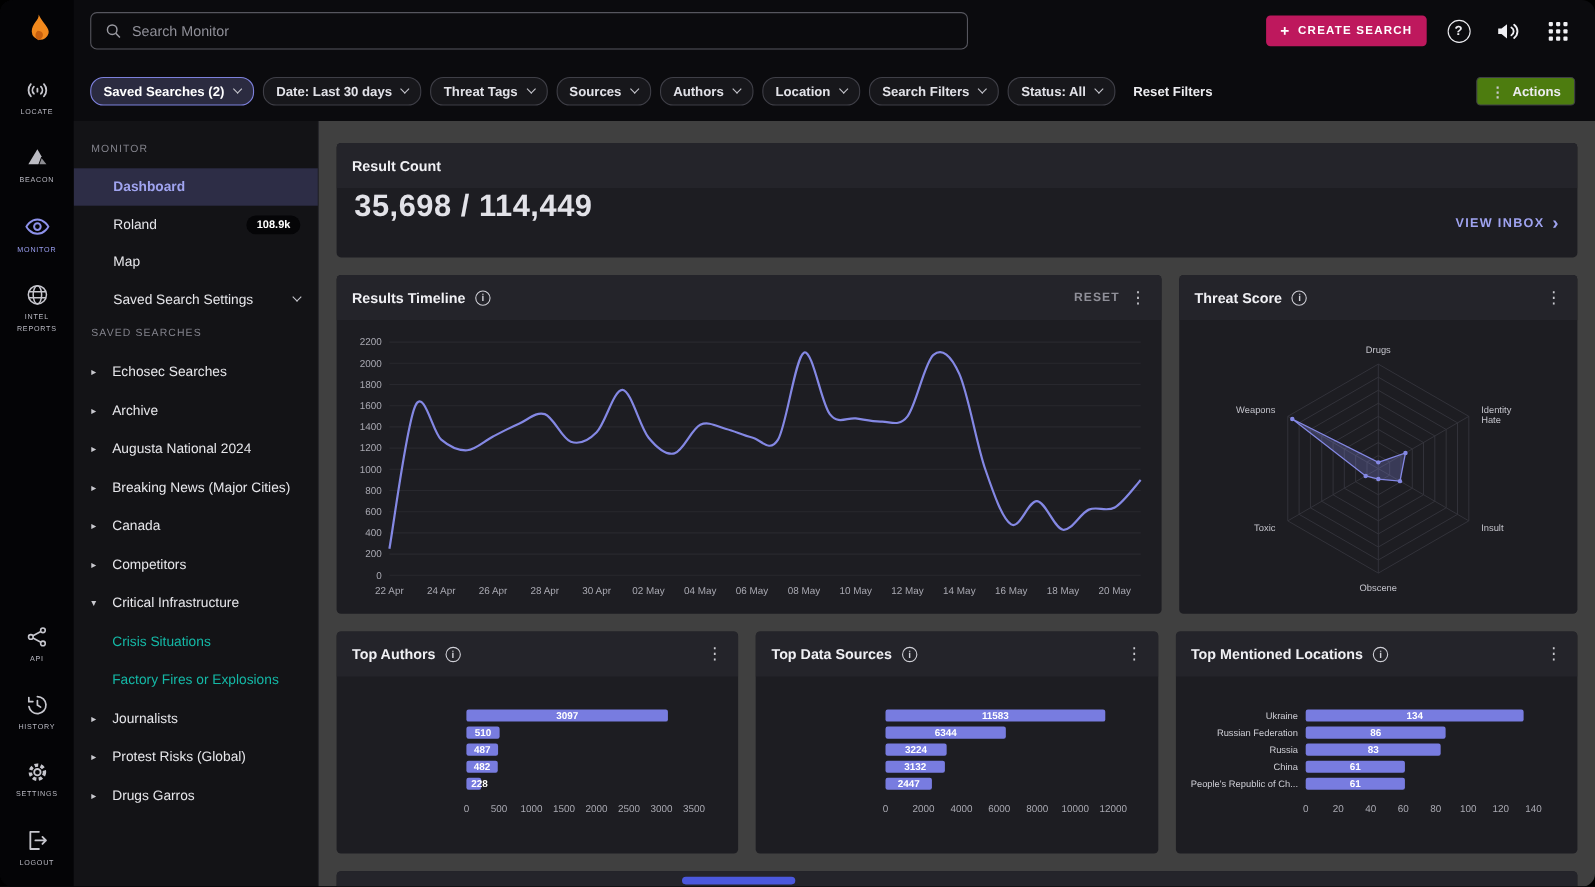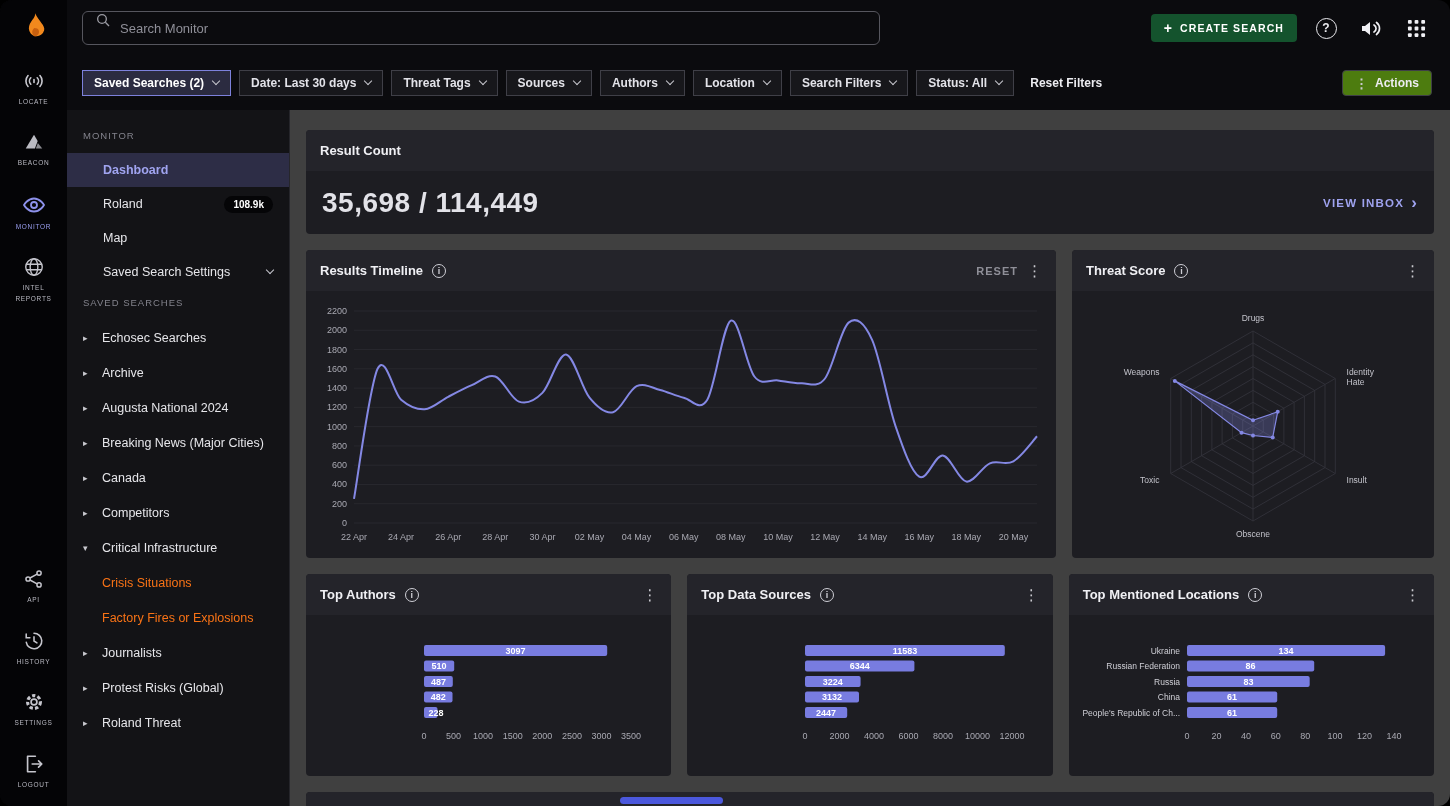--- a/index.html
+++ b/index.html
@@ -8,62 +8,62 @@
 
 .rail{width:67px;background:#040406;display:flex;flex-direction:column;align-items:center;padding:12px 0 16px;flex-shrink:0}
 .rail-logo{margin-bottom:22px;cursor:pointer}
 .rail-item{display:flex;flex-direction:column;align-items:center;gap:5px;margin-bottom:24px;cursor:pointer;width:60px}
 .rail-item .lbl{font-size:6.5px;letter-spacing:.7px;color:#b9b9c2;text-align:center;line-height:1.6;max-width:46px}
 .rail-item.active .lbl{color:#9a9ef0}
 .rail-spacer{flex:1}
 
 .right{flex:1;display:flex;flex-direction:column;min-width:0}
 .topbar{height:56px;display:flex;align-items:center;padding:0 18px 0 15px;gap:13px;flex-shrink:0}
-.search{width:798px;height:34px;border:1px solid #56565e;border-radius:6px;background:#0b0b0e;display:flex;padding:0 12px;gap:9px}
+.search{width:798px;height:34px;border:1px solid #56565e;border-radius:6px;background:#0b0b0e;display:flex;align-items:center;padding:0 12px;gap:9px}
 .search input{background:transparent;border:0;outline:0;color:#d6d6dc;font-size:13px;flex:1;font-family:inherit}
 .search input::placeholder{color:#8f8f98}
-.create-btn{margin-left:auto;height:28px;background:#14532d;border:0;border-radius:4px;color:#fff;font-size:10.5px;font-weight:bold;letter-spacing:1.1px;padding:0 13px;display:flex;align-items:center;gap:7px;cursor:pointer;font-family:inherit}
+.create-btn{margin-left:auto;height:28px;background:#be185d;border:0;border-radius:4px;color:#fff;font-size:10.5px;font-weight:bold;letter-spacing:1.1px;padding:0 13px;display:flex;align-items:center;gap:7px;cursor:pointer;font-family:inherit}
 .plus-glyph::before{content:"+";font-size:14px;font-weight:bold;line-height:1}
 .icon-btn{width:32px;height:32px;display:flex;align-items:center;justify-content:center;cursor:pointer}
 .help-circle{width:21px;height:21px;border:1.7px solid #ececf0;border-radius:50%;display:flex;align-items:center;justify-content:center;color:#ececf0;font-size:12px;font-weight:bold}
 .help-circle::before{content:"?"}
 
 .filterbar{height:54px;display:flex;align-items:center;gap:8px;padding:0 18px 0 15px;flex-shrink:0}
 .chips{display:flex;gap:8px;align-items:center}
-.chip{height:26px;border:1px solid #3f3f47;border-radius:0;background:#17171b;color:#e2e2e8;font-size:12px;font-weight:bold;display:flex;align-items:center;gap:9px;padding:0 11px;cursor:pointer;white-space:nowrap}
+.chip{height:26px;border:1px solid #3f3f47;border-radius:12px;background:#17171b;color:#e2e2e8;font-size:12px;font-weight:bold;display:flex;align-items:center;gap:9px;padding:0 11px;cursor:pointer;white-space:nowrap}
 .chip.active{border-color:#7d81dc;background:#2b2b40;color:#fff}
 .chev{width:6px;height:6px;border-right:1.6px solid #c6c6cd;border-bottom:1.6px solid #c6c6cd;transform:rotate(45deg);margin-top:-4px;flex-shrink:0}
 .ml-auto{margin-left:auto}
 .reset-filters{font-size:12px;font-weight:bold;color:#ececf0;margin-left:8px;cursor:pointer;white-space:nowrap}
 .actions-btn{margin-left:auto;height:26px;border:1px solid #3f3f47;border-radius:4px;background:#4d7c0f;color:#ececf0;font-size:12px;font-weight:bold;display:flex;align-items:center;gap:7px;padding:0 12px;cursor:pointer;font-family:inherit;white-space:nowrap}
 .kebab-glyph::before{content:"\22EE";font-size:13px;color:#c9c9cf}
 
 .content{flex:1;display:flex;min-height:0}
 .sidebar{width:223px;background:#131316;border-right:1px solid #26262b;padding-top:20px;overflow:hidden;flex-shrink:0}
 .section-label{font-size:9.5px;letter-spacing:1px;color:#83838c;padding:0 16px;margin-bottom:12px}
 .section-label.saved{margin-top:8px}
 .nav-item{height:34px;display:flex;align-items:center;padding:0 16px 0 36px;font-size:12.5px;color:#e6e6ea;cursor:pointer}
 .nav-item.active{background:#2d2d46;color:#a0a4f0;font-weight:bold}
 .badge{margin-left:auto;background:#050507;border-radius:10px;padding:3px 9px;font-size:10px;font-weight:bold;color:#fff}
 .saved-item{height:35px;display:flex;align-items:center;gap:11px;padding:0 16px;font-size:12.5px;color:#e6e6ea;cursor:pointer}
 .saved-item .tri{font-size:9px;color:#c9c9cf;width:8px;flex-shrink:0}
-.saved-child{height:35px;display:flex;align-items:center;padding-left:35px;font-size:12.5px;color:#f97316;cursor:pointer}
+.saved-child{height:35px;display:flex;align-items:center;padding-left:35px;font-size:12.5px;color:#14b8a6;cursor:pointer}
 
 .main{flex:1;padding:20px 16px 0 16px;display:flex;flex-direction:column;gap:16px;min-width:0;overflow:hidden;background:#404040}
 .card{background:#1d1d22;border-radius:4px;overflow:hidden;min-width:0}
 .card-header{height:41px;background:#24242a;display:flex;align-items:center;padding:0 14px;gap:9px;flex-shrink:0}
 .card-title{font-size:13px;font-weight:bold;color:#f0f0f4;white-space:nowrap}
 .info{width:14px;height:14px;border:1.3px solid #cfcfd6;border-radius:50%;color:#cfcfd6;font-size:9px;font-weight:bold;display:flex;align-items:center;justify-content:center;cursor:pointer;flex-shrink:0}
 .info::before{content:"i"}
 .spacer{flex:1}
 .reset-link{font-size:11px;font-weight:bold;letter-spacing:1px;color:#8f8f98;cursor:pointer}
 .kebab{color:#c9c9cf;cursor:pointer}
 .kebab::before{content:"\22EE";font-size:15px}
 .rc-card{height:104px;flex-shrink:0}
-.rc-body{height:63px;display:flex;align-items:center;padding:0 16px}
+.rc-body{height:63px;display:flex;padding:0 16px}
 .rc-number{font-size:28px;font-weight:bold;color:#e2e2e8;letter-spacing:.5px}
 .view-inbox{margin-left:auto;display:flex;align-items:center;gap:7px;color:#9fa3f0;font-size:11.5px;font-weight:bold;letter-spacing:1.2px;cursor:pointer}
 .chev-right::before{content:"\203A";font-size:17px;line-height:1;margin-top:-2px}
 .row2{display:grid;grid-template-columns:1fr 362px;gap:16px;height:308px;flex-shrink:0}
 .row3{display:grid;grid-template-columns:1fr 1fr 1fr;gap:16px;height:202px;flex-shrink:0}
 .partial{flex-shrink:0;height:60px}
 svg text{font-family:"Liberation Sans",sans-serif}
 .scroll-thumb{position:absolute;left:620px;top:797px;width:103px;height:7px;border-radius:4px;background:#4b58dd;cursor:grab}
 </style>
 </head>
@@ -279,21 +279,21 @@
             <div class="saved-item">
               <span class="tri">▸</span>
               <span>Journalists</span>
             </div>
             <div class="saved-item">
               <span class="tri">▸</span>
               <span>Protest Risks (Global)</span>
             </div>
             <div class="saved-item">
               <span class="tri">▸</span>
-              <span>Roland Threat</span>
+              <span>Drugs Garros</span>
             </div>
           </div>
       </aside>
 
       <main class="main">
 
         <section class="card rc-card">
           <div class="card-header">
             <span class="card-title">Result Count</span>
           </div>

